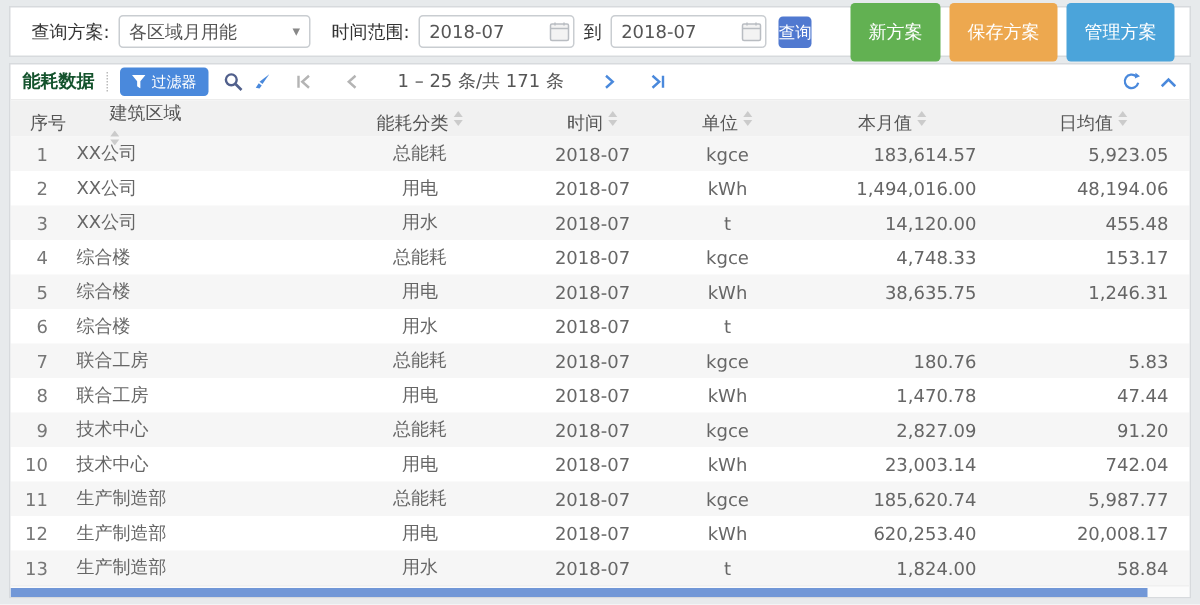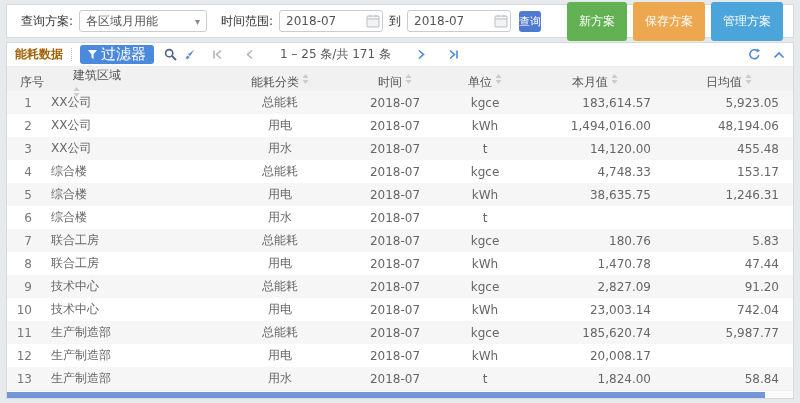--- a/index.html
+++ b/index.html
@@ -23,23 +23,23 @@
   #search-btn { background:#5079d0; height:21px; padding:0 0; margin-left:8px; font-size:11px; }
   .spacer { flex:1; }
   .plan-btn { height:39px; padding:0 12px; margin-left:6px; }
   #new-plan-btn { background:#62b152; }
   #save-plan-btn { background:#eda84f; }
   #manage-plan-btn { background:#4ba4da; }
 
   
   #main-panel { left:6px; top:42px; width:788px; height:357px; display:flex; flex-direction:column; }
   #panel-header { height:24px; display:flex; align-items:center; padding:0 8px; border-bottom:1px solid #ececec; flex:none; }
-  #panel-title { font-weight:bold; color:#a16207; }
+  #panel-title { font-weight:bold; color:#14532d; }
   .dot-sep { width:0; height:13px; border-left:1px dotted #bbb; margin:0 8px; }
-  #filter-btn { background:#4a89dc; height:19px; padding:0 8px; display:flex; align-items:center; gap:4px; font-size:15px; }
+  #filter-btn { background:#4a89dc; height:19px; padding:0 8px; display:flex; align-items:center; gap:4px; font-size:10px; }
   .tool-icon { margin-left:10px; cursor:pointer; display:flex; align-items:center; }
   #pager { display:flex; align-items:center; margin-left:16px; gap:22px; }
   .pg { cursor:pointer; display:flex; align-items:center; }
   #pager-text { color:#555; margin:0 4px; }
   .right-icons { margin-left:auto; display:flex; align-items:center; gap:12px; }
 
   
   #table { flex:1; display:flex; flex-direction:column; overflow:hidden; }
   .tr, #thead { display:grid; grid-template-columns:38px 170px 130px 100px 80px 140px 1fr; align-items:center; }
   #thead { height:24px; background:#f1f1f1; color:#555; flex:none; }
@@ -338,20 +338,21 @@
     <div class="td c6">185,620.74</div>
     <div class="td c7">5,987.77</div>
   </div>
 
   <div class="tr">
     <div class="td c1">12</div>
     <div class="td c2">生产制造部</div>
     <div class="td c3">用电</div>
     <div class="td c4">2018-07</div>
     <div class="td c5">kWh</div>
+    <div class="td c6">620,253.40</div>
     <div class="td c7">20,008.17</div>
   </div>
 
   <div class="tr odd">
     <div class="td c1">13</div>
     <div class="td c2">生产制造部</div>
     <div class="td c3">用水</div>
     <div class="td c4">2018-07</div>
     <div class="td c5">t</div>
     <div class="td c6">1,824.00</div>

